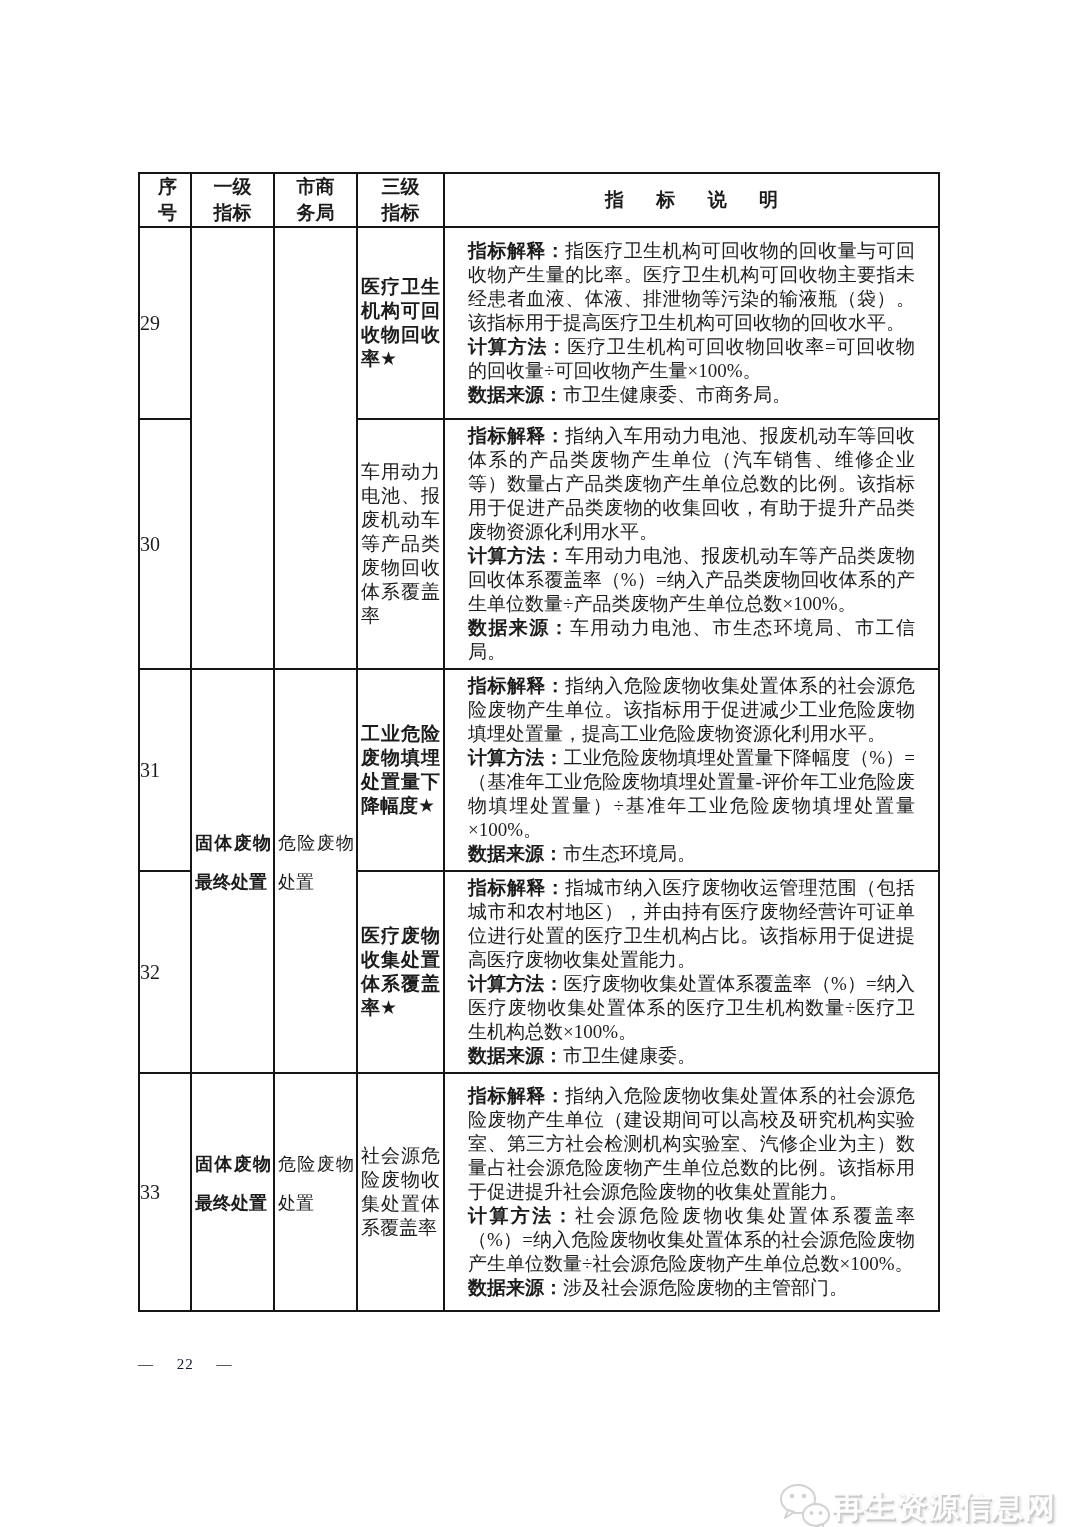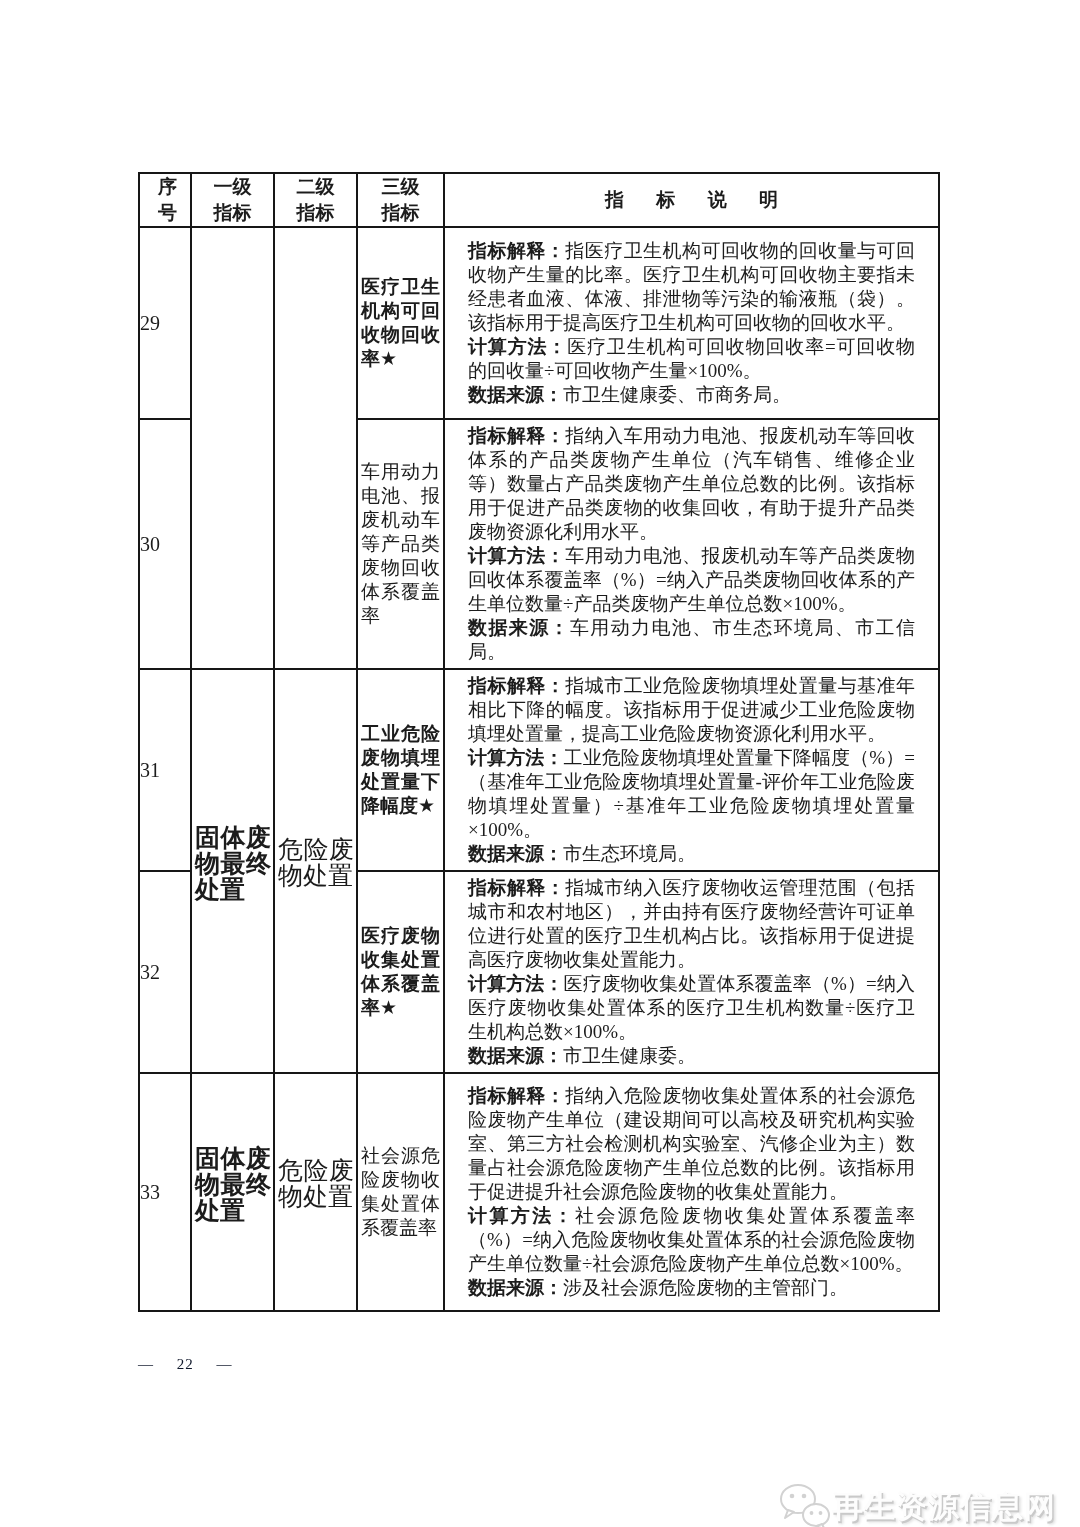--- a/index.html
+++ b/index.html
@@ -12,21 +12,21 @@
     border-collapse:collapse; table-layout:fixed;
   }
   .indicator td, .indicator th { border:2px solid #161616; vertical-align:middle; }
   .indicator th {
     font-family:"Liberation Sans","DejaVu Sans",sans-serif;
     font-weight:700; font-size:19px; text-align:center; height:45px; padding:0 18px;
   }
   th.desc-h span { letter-spacing:1.7em; margin-right:-1.7em; }
   td.seq { text-align:left; font-size:20px; padding:0; }
   td.l1, td.l2 {
-    font-size:25px; line-height:26px; padding:2px 2px 19px 3px;
+    font-size:18px; line-height:39px; padding:2px 2px 19px 3px;
     text-align:justify;
   }
   td.l1.hei {
     font-family:"Liberation Sans","DejaVu Sans",sans-serif; font-weight:700;
   }
   td.l3 {
     font-size:19px; line-height:24px; padding:2px 3px; text-align:justify;
   }
   td.l3.hei {
     font-family:"Liberation Sans","DejaVu Sans",sans-serif; font-weight:700;
@@ -65,21 +65,21 @@
       <col style="width:52px">
         <col style="width:83px">
         <col style="width:83px">
         <col style="width:87px">
         <col style="width:495px">
     </colgroup>
     <tbody>
         <tr style="height:51px">
       <th>序号</th>
       <th>一级指标</th>
-      <th>二级指标</th>
+      <th>市商务局</th>
       <th>三级指标</th>
       <th class="desc-h"><span>指标说明</span></th>
     </tr>
 
     <tr style="height:192px">
       <td class="seq">29</td>
       <td class="l1" rowspan="2"></td>
       <td class="l2" rowspan="2"></td>
       <td class="l3 hei">医疗卫生机构可回收物回收率★</td>
       <td class="desc">
@@ -98,21 +98,21 @@
         <p><span class="lbl">数据来源：</span><span>车用动力电池、市生态环境局、市工信局。</span></p>
       </td>
     </tr>
 
     <tr style="height:196px">
       <td class="seq">31</td>
       <td class="l1 hei" rowspan="2">固体废物最终处置</td>
       <td class="l2" rowspan="2">危险废物处置</td>
       <td class="l3 hei">工业危险废物填埋处置量下降幅度★</td>
       <td class="desc">
-        <p><span class="lbl">指标解释：</span><span>指城市工业危险废物填埋处置量与基准年相比下降的幅度。该指标用于促进减少工业危险废物填埋处置量，提高工业危险废物资源化利用水平。</span></p>
+        <p><span class="lbl">指标解释：</span><span>指纳入危险废物收集处置体系的社会源危险废物产生单位。该指标用于促进减少工业危险废物填埋处置量，提高工业危险废物资源化利用水平。</span></p>
         <p><span class="lbl">计算方法：</span><span>工业危险废物填埋处置量下降幅度（%）=（基准年工业危险废物填埋处置量-评价年工业危险废物填埋处置量）÷基准年工业危险废物填埋处置量×100%。</span></p>
         <p><span class="lbl">数据来源：</span><span>市生态环境局。</span></p>
       </td>
     </tr>
 
     <tr style="height:164px">
       <td class="seq">32</td>
       <td class="l3 hei">医疗废物收集处置体系覆盖率★</td>
       <td class="desc">
         <p><span class="lbl">指标解释：</span><span>指城市纳入医疗废物收运管理范围（包括城市和农村地区），并由持有医疗废物经营许可证单位进行处置的医疗卫生机构占比。该指标用于促进提高医疗废物收集处置能力。</span></p>

